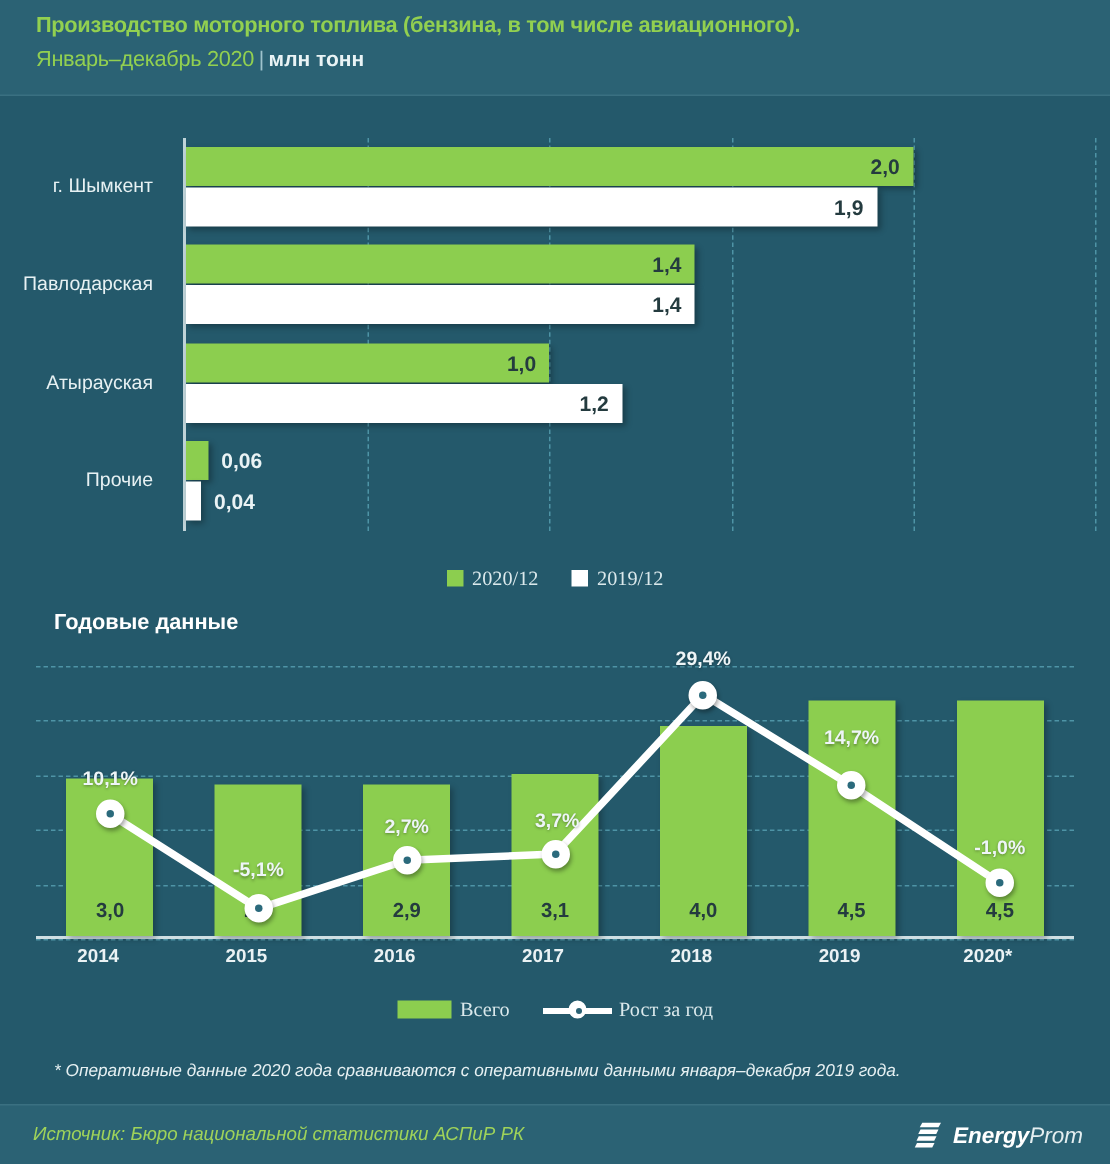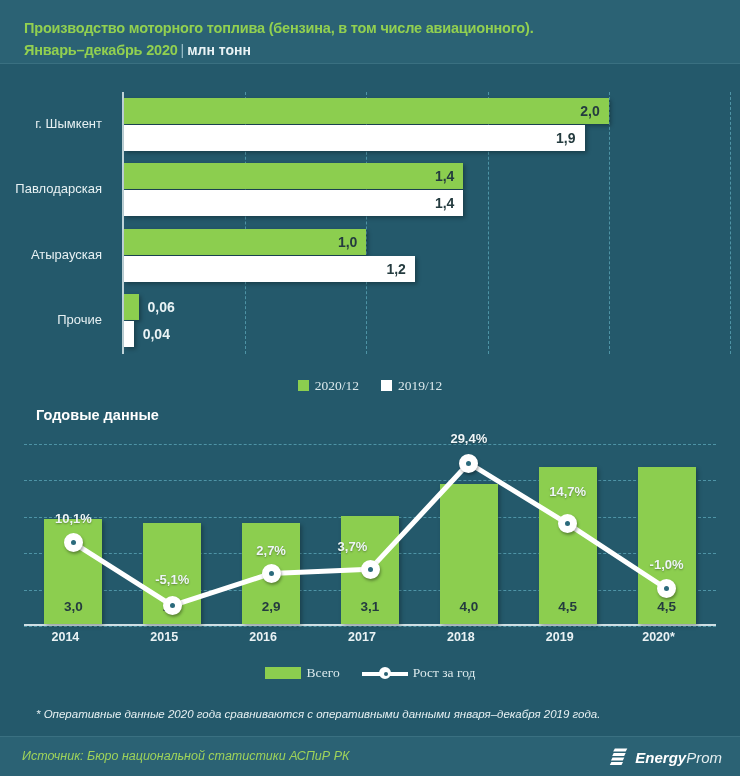--- a/index.html
+++ b/index.html
@@ -13,28 +13,28 @@
     position: relative;
     width: 740px; height: 776px;
     background: #24596b;
   }
 
   
   .header {
     position: absolute; left: 0; top: 0; width: 740px; height: 64px;
     background: #2b6274;
     border-bottom: 1px solid #3a7081;
-    padding: 17px 0 0 24px;
+    padding: 6px 0 0 24px;
   }
   .title-line1 {
     color: #92d050; font-size: 14.5px; font-weight: bold;
     letter-spacing: -0.2px; line-height: 22px; white-space: nowrap;
   }
   .title-line2 { line-height: 22px; white-space: nowrap; }
-  .title-period { color: #92d050; font-size: 14.5px; font-weight: bold; letter-spacing: -0.2px;}
+  .title-period { color: #92d050; font-size: 14.5px; font-weight: normal; letter-spacing: -0.2px;}
   .title-sep { color: #9fc3cd; font-size: 14px; font-weight: normal; padding: 0 3px; }
   .title-unit { color: #e9f3f5; font-size: 14px; font-weight: bold; }
 
   
   .hchart {
     position: absolute; left: 0; top: 86px; width: 740px; height: 278px;
   }
   .hchart-plot {
     position: absolute; left: 122px; top: 6px; right: 10px; height: 262px;
     border-left: 2px solid #bfd3d8;
@@ -235,21 +235,21 @@
         <svg width="692" height="182" style="position:absolute;left:0;top:0;overflow:visible;">
           <polyline points="49.42857142857143,98.85909090909091 148.28571428571428,161.73181818181817 247.14285714285717,129.46818181818182 346,125.33181818181819 444.8571428571429,19.02727272727273 543.7142857142858,79.83181818181818 642.5714285714286,144.77272727272728" fill="none" stroke="#ffffff" stroke-width="5" stroke-linejoin="round"></polyline>
         </svg>
         <div class="cdot" style="left: 39.9286px; top: 89.3591px;"></div>
         <div class="cpct" style="width: 98.8571px; left: 0px; top: 66.8591px;">10,1%</div>
         <div class="cdot" style="left: 138.786px; top: 152.232px;"></div>
         <div class="cpct" style="width: 98.8571px; left: 98.8571px; top: 127.732px;">-5,1%</div>
         <div class="cdot" style="left: 237.643px; top: 119.968px;"></div>
         <div class="cpct" style="width: 98.8571px; left: 197.714px; top: 99.4682px;">2,7%</div>
         <div class="cdot" style="left: 336.5px; top: 115.832px;"></div>
-        <div class="cpct" style="width: 98.8571px; left: 279px; top: 95.3318px;">3,7%</div>
+        <div class="cpct" style="width: 98.8571px; left: 298px; top: 95.3318px;">3,7%</div>
         <div class="cdot" style="left: 435.357px; top: 9.52727px;"></div>
         <div class="cpct" style="width: 98.8571px; left: 395.429px; top: -12.9727px;">29,4%</div>
         <div class="cdot" style="left: 534.214px; top: 70.3318px;"></div>
         <div class="cpct" style="width: 98.8571px; left: 494.286px; top: 39.8318px;">14,7%</div>
         <div class="cdot" style="left: 633.071px; top: 135.273px;"></div>
         <div class="cpct" style="width: 98.8571px; left: 593.143px; top: 112.773px;">-1,0%</div>
       </div>
     <div class="cxlabels" id="cxlabels">
         <div class="cxlabel" style="left: 0px; width: 98.8571px;">2014</div>
         <div class="cxlabel" style="left: 98.8571px; width: 98.8571px;">2015</div>

